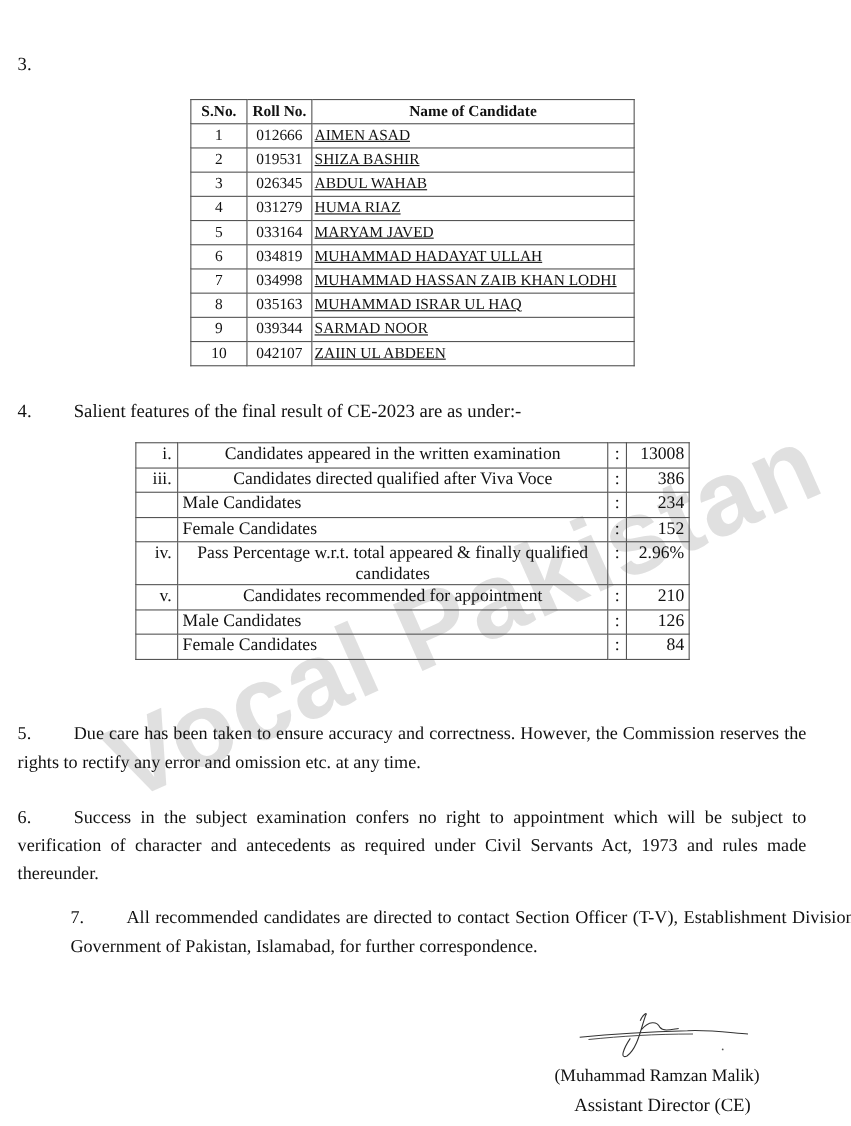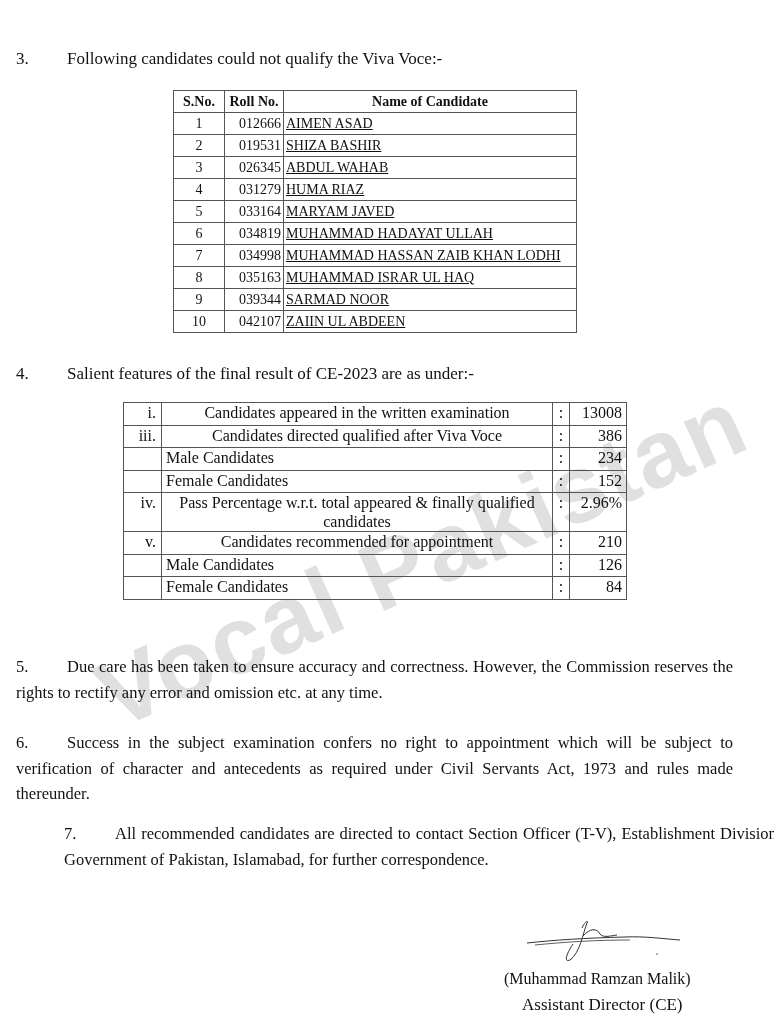--- a/index.html
+++ b/index.html
@@ -13,21 +13,21 @@
   .para-head .txt { position: absolute; left: 67px; white-space: nowrap; }
 
   
   table.t1 {
     position: absolute; left: 173px; top: 90px; width: 404px;
     border-collapse: collapse; font-size: 14px;
   }
   table.t1 th, table.t1 td { border: 1.5px solid #555; height: 21px; padding: 0 2px; line-height: 20px; }
   table.t1 th { font-weight: bold; text-align: center; }
   table.t1 td.sno { text-align: center; width: 46px; }
-  table.t1 td.roll { text-align: right; width: 54px; padding-left: 2px; }
+  table.t1 td.roll { text-align: center; width: 54px; padding-left: 2px; }
   table.t1 td.name { text-align: left; padding-left: 2px; text-decoration: underline; }
 
   
   table.t2 {
     position: absolute; left: 123px; top: 402px; width: 504px;
     border-collapse: collapse; font-size: 16px;
   }
   table.t2 td { border: 1.2px solid #555; height: 21.5px; line-height: 19px; padding: 0 4px; vertical-align: top; }
   table.t2 td.roman { width: 28px; text-align: right; padding-right: 5px; }
   table.t2 td.label { text-align: center; }
@@ -51,21 +51,20 @@
   .sig-title { position: absolute; left: 522px; top: 995px; font-size: 17px; white-space: nowrap; }
   .signature { position: absolute; left: 525px; top: 918px; }
 </style>
 </head>
 <body>
 
 <div class="watermark">Vocal Pakistan</div>
 
 <div class="abs para-head" style="top:48px; left:0; width:774px; height:22px;">
   <span class="num">3.</span>
-  <span class="txt">Following candidates could not qualify the Viva Voce:-</span>
 </div>
 
 <table class="t1">
   <thead>
     <tr>
       <th>S.No.</th>
       <th>Roll No.</th>
       <th>Name of Candidate</th>
     </tr>
   </thead>

